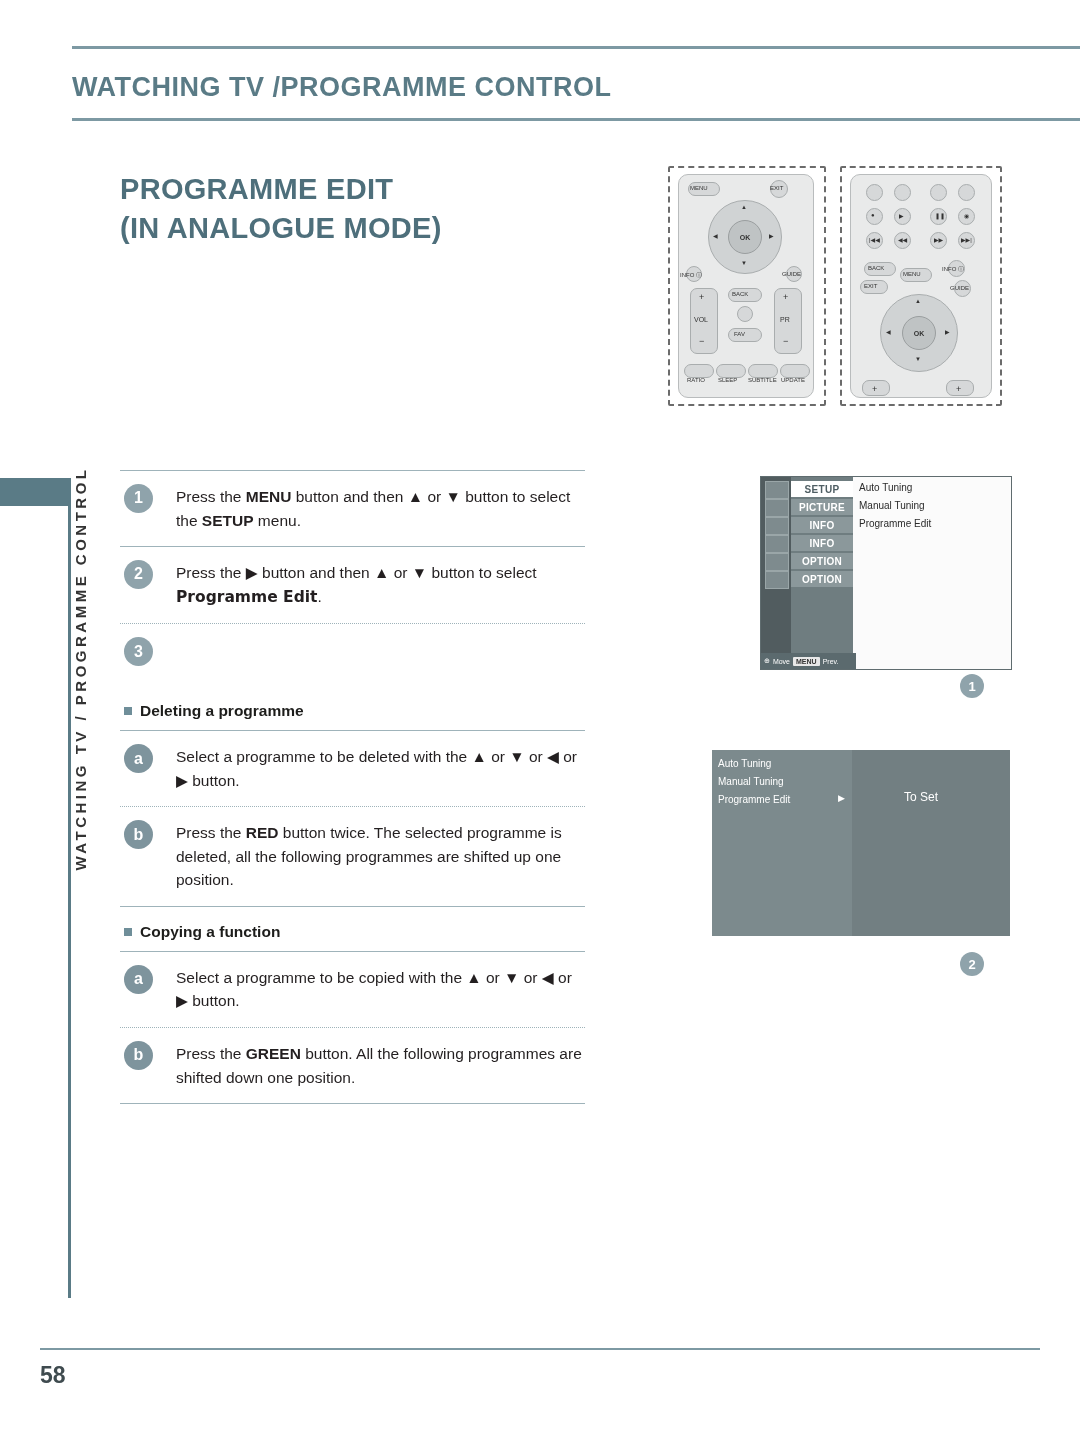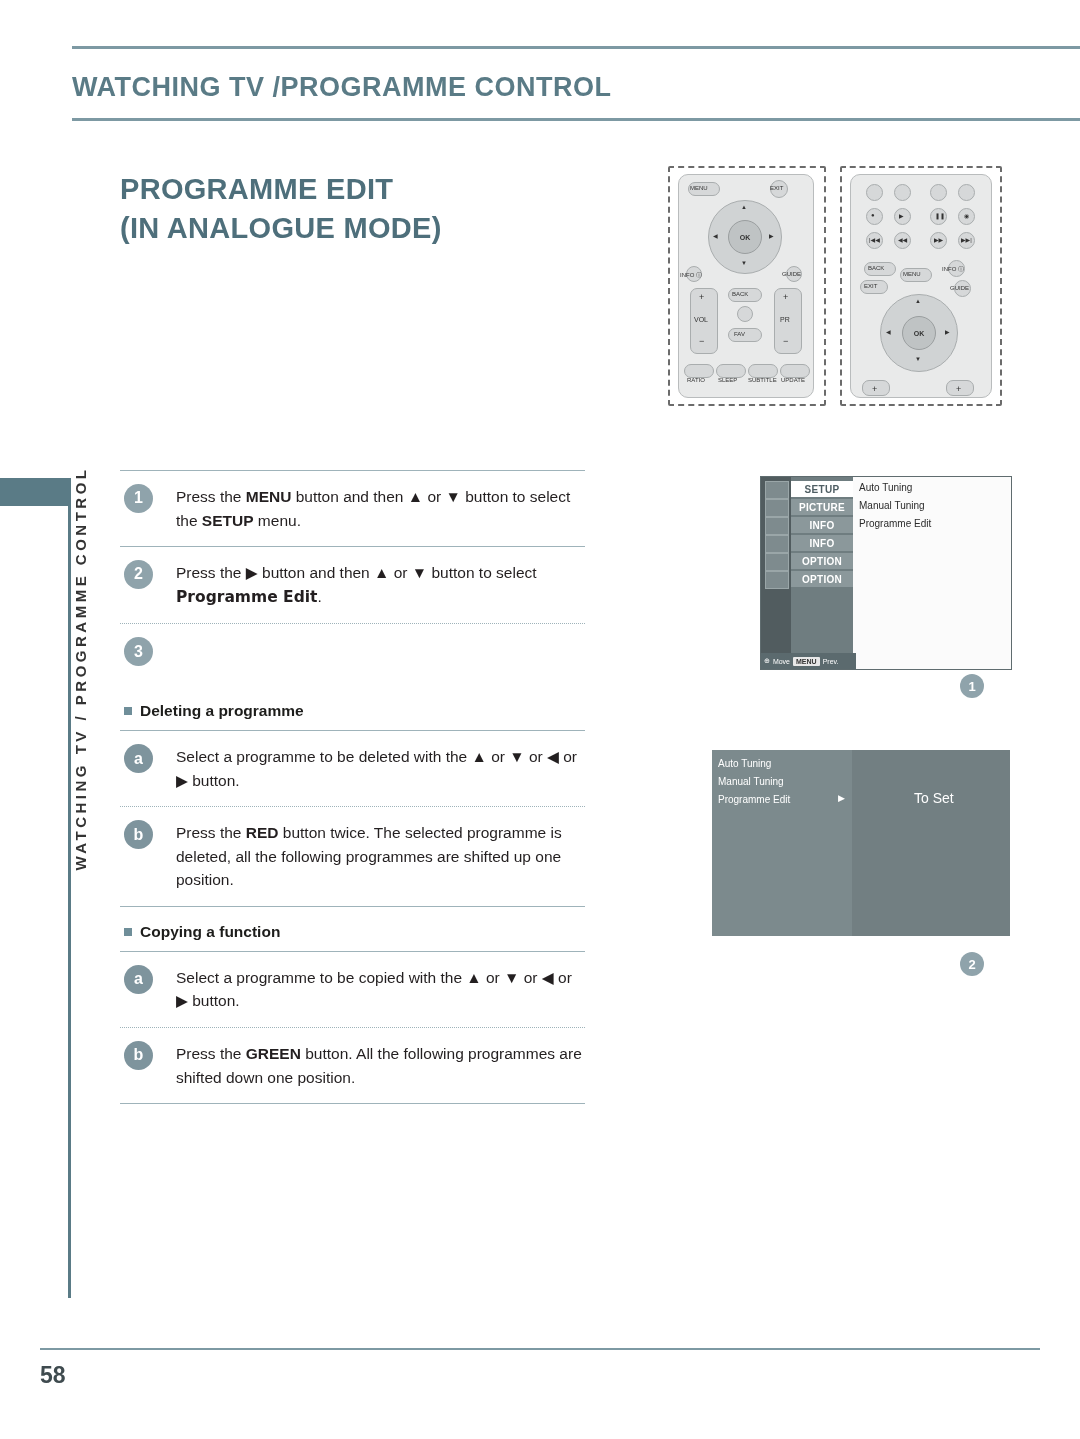--- a/index.html
+++ b/index.html
@@ -105,21 +105,21 @@
   .osd1 .ritem{position:absolute;left:6px;font-size:10px;color:#2b2b2b;}
   .osd1 .footer{position:absolute;left:0;bottom:0;width:92px;height:16px;background:#5b6a6e;
     display:flex;align-items:center;gap:3px;padding-left:3px;}
   .fbtn{background:#e8e8e8;color:#333;font-size:7px;padding:1px 3px;border-radius:1px;font-weight:bold;}
   .ftxt{color:#fff;font-size:7px;}
 
   .osd2{position:absolute;left:712px;top:750px;width:298px;height:186px;background:#5d6a6d;}
   .osd2 .left{position:absolute;left:0;top:0;width:140px;height:186px;background:#7c8a8d;}
   .osd2 .right{position:absolute;left:140px;top:0;width:158px;height:186px;background:#727f82;}
   .osd2 .litem{position:absolute;left:6px;font-size:10px;color:#ffffff;}
-  .osd2 .toset{position:absolute;left:62px;top:40px;font-size:14px;color:#ffffff;}
+  .osd2 .toset{position:absolute;left:52px;top:40px;font-size:12px;color:#ffffff;}
   .osd2 .arr{position:absolute;left:126px;top:43px;font-size:9px;color:#fff;}
 
   .cnum{
     position:absolute;width:24px;height:24px;border-radius:50%;
     background:#8fa3ab;color:#fff;font-size:13px;font-weight:bold;
     display:flex;align-items:center;justify-content:center;
   }
 
   
   .foot-rule{position:absolute;left:40px;top:1348px;width:1000px;height:2px;background:#7d99a3;}

